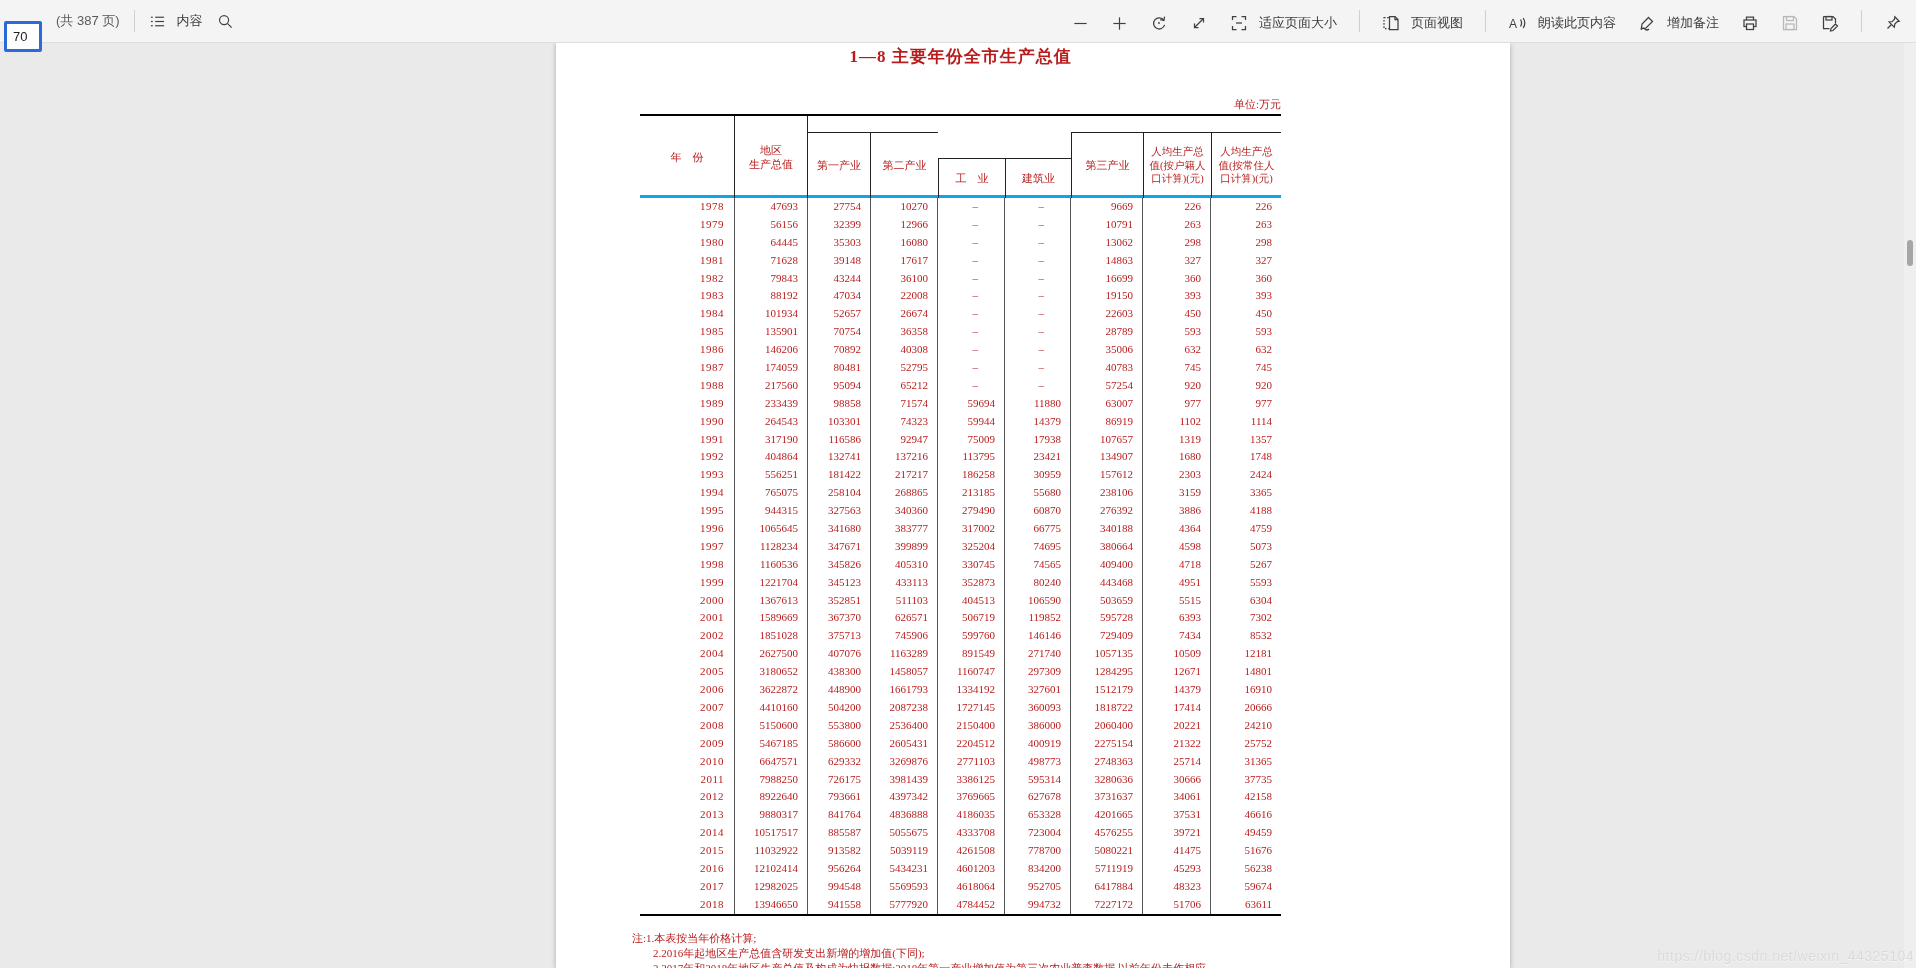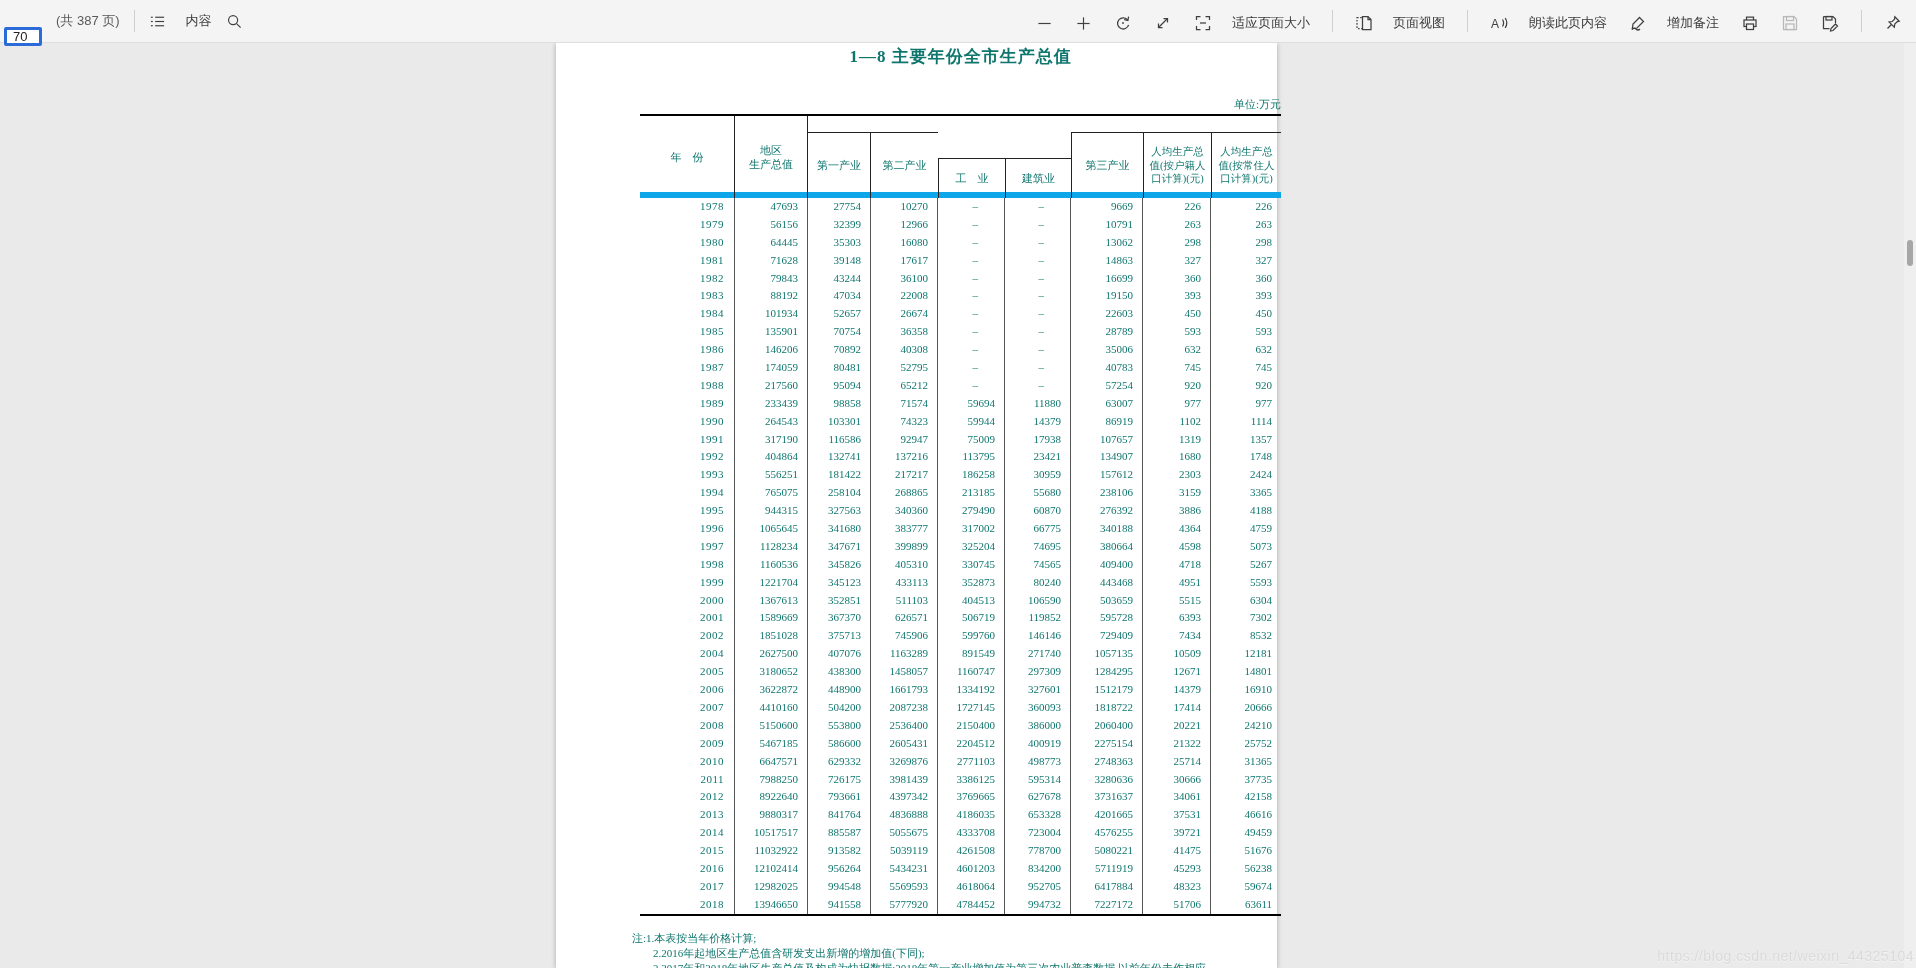--- a/index.html
+++ b/index.html
@@ -5,42 +5,42 @@
   * { margin:0; padding:0; box-sizing:border-box; }
   html,body { width:1916px; height:968px; overflow:hidden; background:#eaeaea;
               font-family:"Liberation Sans", sans-serif; }
 
   
   .toolbar { position:fixed; left:0; top:0; width:1916px; height:43px; background:#f4f4f4;
              border-bottom:1px solid #dedede; display:flex; align-items:center;
              padding:0 14px 0 4px; z-index:50; color:#3b3b3b; font-size:13px; }
   .tb-left { display:flex; align-items:center; gap:14px; }
   .tb-right { margin-left:auto; display:flex; align-items:flex-end; gap:22px; }
-  .page-box { width:38px; height:19px; background:#fff; border:3px solid #2a6bd8; border-radius:2px;
+  .page-box { width:38px; height:31px; background:#fff; border:3px solid #2a6bd8; border-radius:2px;
               font-size:13px; color:#222; padding:0 6px; outline:none; font-family:"Liberation Sans",sans-serif;margin-top:31px; }
   .tb-text { color:#5a5a5a; }
   .tb-divider { width:1px; height:22px; background:#cfcfcf; }
-  .tb-btn { display:flex; align-items:center; gap:20px; color:#3b3b3b; cursor:default; white-space:nowrap; }
+  .tb-btn { display:flex; align-items:center; gap:11px; color:#3b3b3b; cursor:default; white-space:nowrap; }
   .tb-btn svg { display:block; }
   .icon { stroke:#404040; fill:none; stroke-width:1.25; }
   .icon-disabled { stroke:#b8b8b8; }
 
   
   .viewport { position:absolute; left:0; top:43px; width:1916px; height:925px; background:#eaeaea; }
-  .pdf-page { position:absolute; left:556px; top:0; width:721px; height:925px; background:#fff;
-              box-shadow:0 1px 5px rgba(0,0,0,.28); font-family:"Liberation Serif", serif; color:#0f766e; }
+  .pdf-page { position:absolute; left:556px; top:0; width:954px; height:925px; background:#fff;
+              box-shadow:0 1px 5px rgba(0,0,0,.28); font-family:"Liberation Serif", serif; color:#b91c1c; }
   .doc-title { position:absolute; left:84px; top:2px; width:641px; text-align:center;
                font-size:17px; font-weight:bold; letter-spacing:1px; }
   .unit-label { position:absolute; left:84px; top:54px; width:641px; text-align:right; font-size:11px; }
 
   
   .table-wrap { position:absolute; left:84px; top:71px; width:641px;
                 border-top:2px solid #000; border-bottom:2px solid #000; }
   .cols { display:grid; grid-template-columns:95px 73px 63px 67px 67px 66px 72px 68px 70px; }
-  .thead { height:82px; border-bottom:6px solid #0ea5e9; font-size:11px; }
+  .thead { height:82px; border-bottom:3px solid #0ea5e9; font-size:11px; }
   .hcell { position:relative; height:82px; }
   .hc-full { display:flex; flex-direction:column; align-items:center; justify-content:center;
              height:82px; white-space:pre-line; text-align:center; line-height:14px; }
   .hc1,.hc2 { border-right:1px solid #222; }
   .hbox { position:absolute; left:0; right:0; bottom:0; display:flex; align-items:center;
           justify-content:center; white-space:pre-line; text-align:center; line-height:13.5px; }
   .hb16 { top:16px; border-top:1px solid #222; }
   .hb42 { top:42px; border-top:1px solid #222; }
   .bR { border-right:1px solid #222; }
   .bL { border-left:1px solid #222; }

